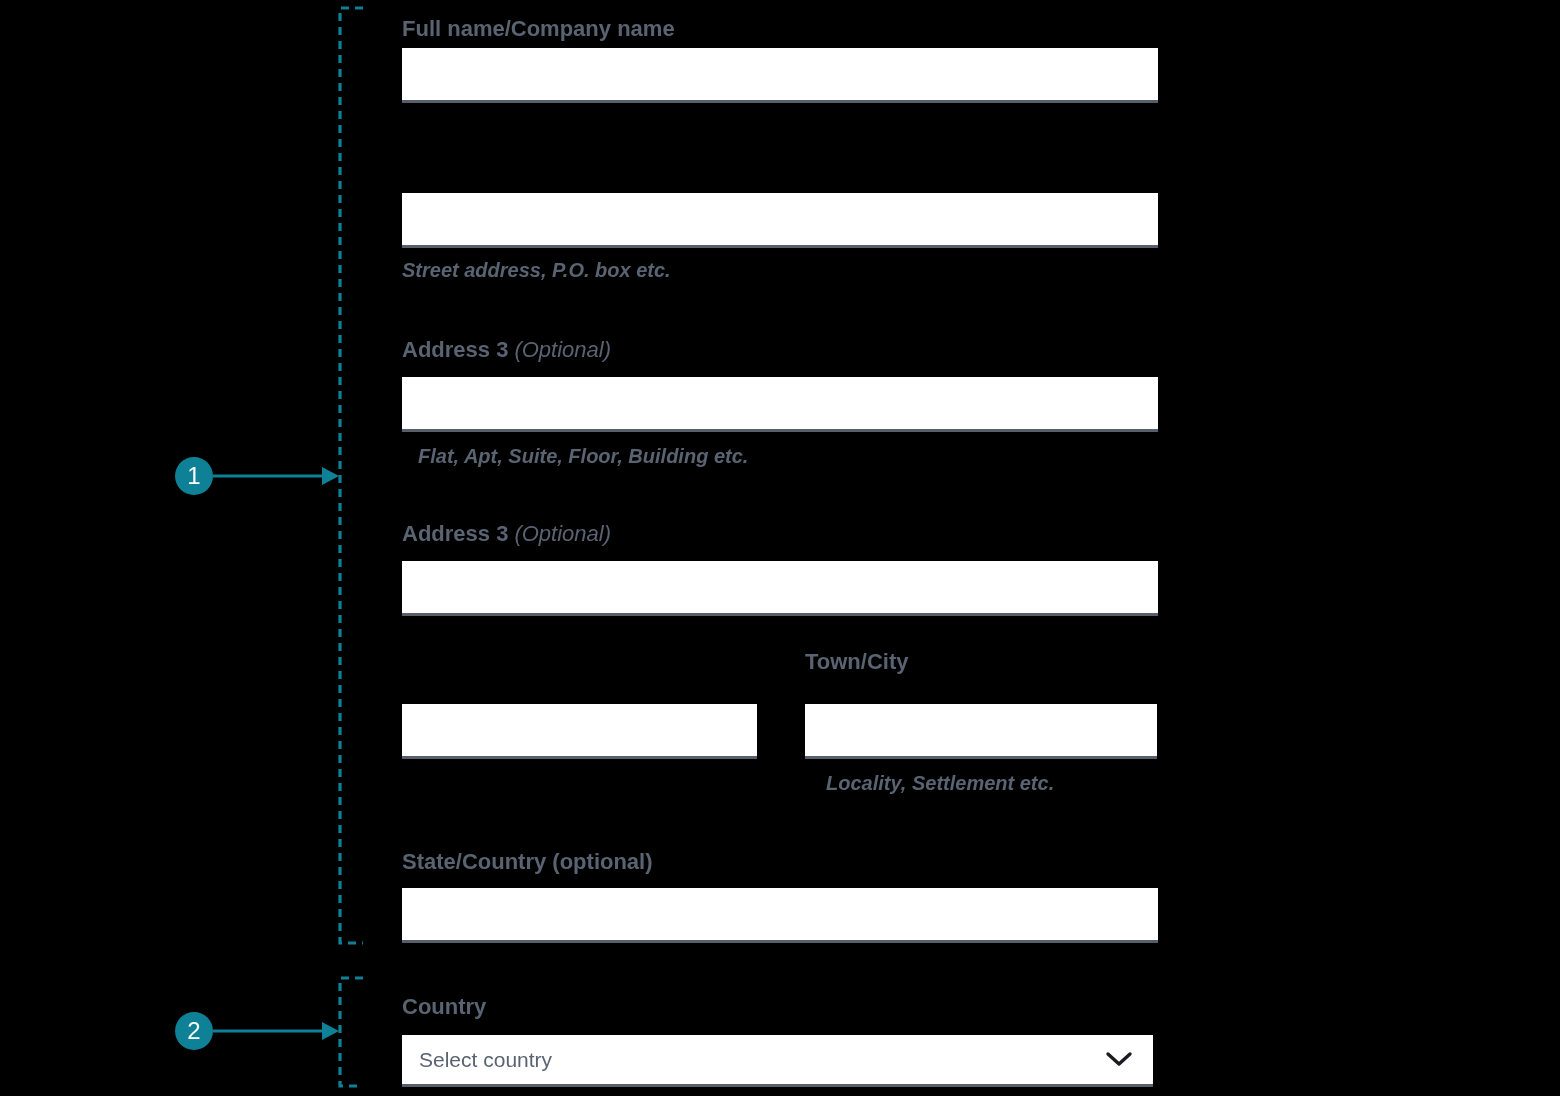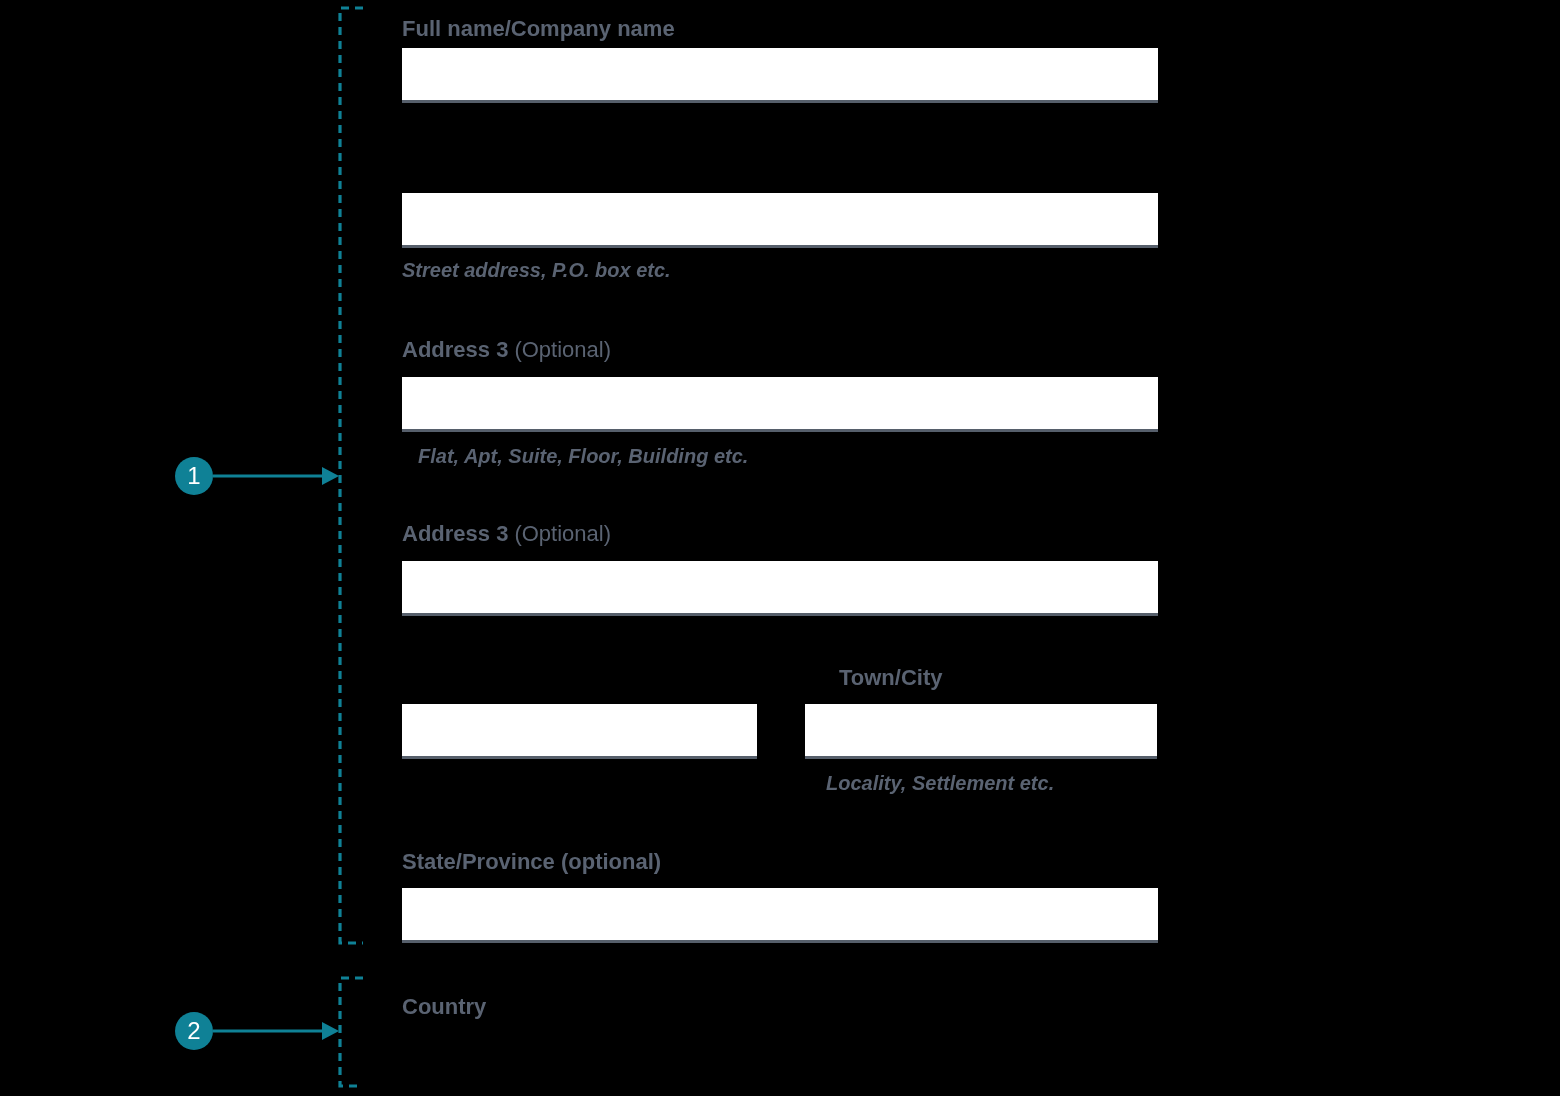--- a/index.html
+++ b/index.html
@@ -39,20 +39,21 @@
 
   .field-label {
     position: absolute;
     color: var(--label-text, #5a6372);
     font-weight: 700;
     font-size: 22px;
     white-space: nowrap;
   }
   .optional {
     font-weight: 400;
+    font-style: italic;
     margin-left: 6px;
     margin-top: 28px;
   }
   .helper {
     position: absolute;
     color: var(--label-text, #5a6372);
     font-style: italic;
     font-weight: 700;
     font-size: 20px;
     white-space: nowrap;
@@ -90,21 +91,21 @@
     font-size: 21px;
   }
   .select-box .chev { display: block; }
 
   
   .t-label-fullname { top: 8px; margin-top: 8px; }
   .t-label-addr1    { top: 152px; }
   .t-label-addr2    { top: 337px; }
   .t-label-addr3    { top: 521px; }
   .t-label-postal   { top: 665px; }
-  .t-label-town     { top: 665px; margin-left: 34px; }
+  .t-label-town     { top: 649px; }
   .t-label-state    { top: 849px; }
   .t-label-country  { top: 994px; }
 </style>
 </head>
 <body>
 
 <div class="canvas">
 
   <svg class="annot-svg" viewBox="0 0 1560 1096" xmlns="http://www.w3.org/2000/svg">
     <g stroke="#0f8196" stroke-width="3.2" fill="none" stroke-dasharray="8 6">
@@ -155,21 +156,27 @@
 
   <div class="field-label w-half-r t-label-town">
     <span>Town/City</span>
   </div>
   <input class="text-input w-half-r" style="top: 704px;" type="text" value="">
   <div class="helper" style="left:826px; top:772px">
     <span>Locality, Settlement etc.</span>
   </div>
 
   <div class="field-label w-full t-label-state">
-    <span>State/Province (optional)</span>
+    <span>State/Country (optional)</span>
   </div>
   <input class="text-input w-full" style="top: 888px;" type="text" value="">
 
   <div class="field-label w-full t-label-country">
     <span>Country</span>
   </div>
+  <div class="select-box" role="combobox" aria-expanded="false">
+    <span class="placeholder">Select country</span>
+    <svg class="chev" width="28" height="17" viewBox="0 0 28 17">
+      <polyline points="3,3 14,13 25,3" fill="none" stroke="#181b20" stroke-width="3.4" stroke-linecap="round" stroke-linejoin="round"></polyline>
+    </svg>
+  </div>
 
 </div>
 
 </body></html>

